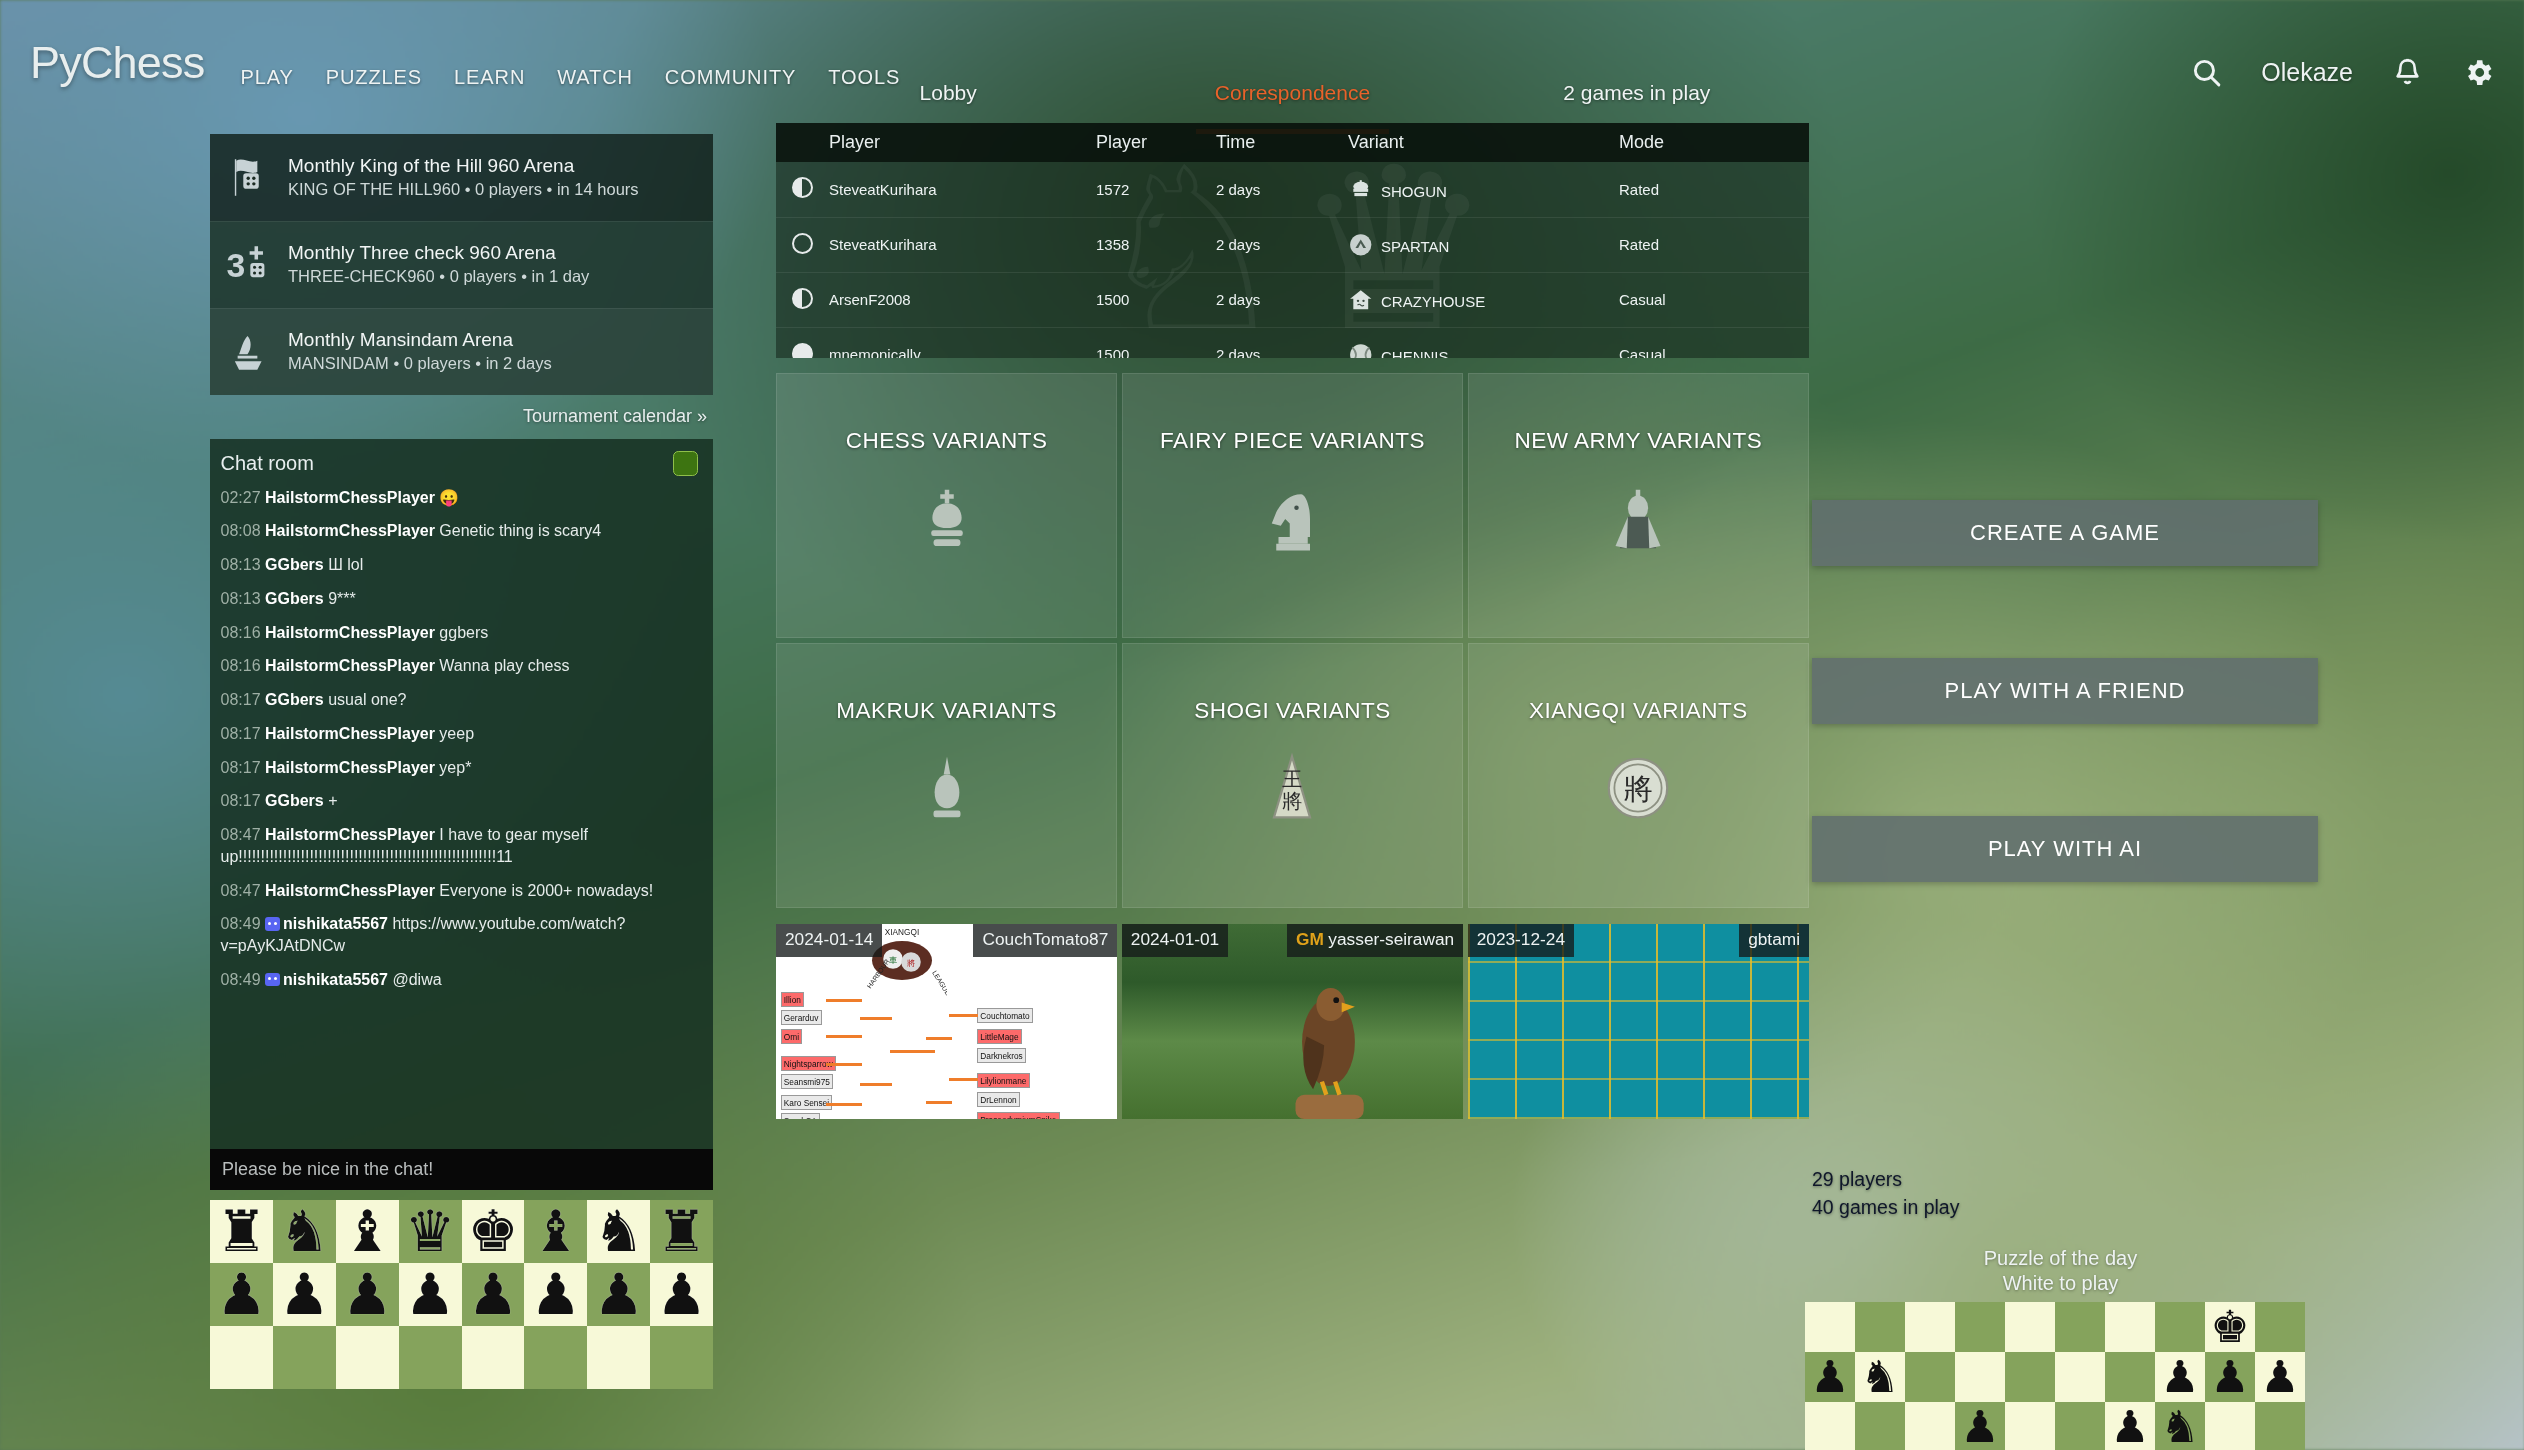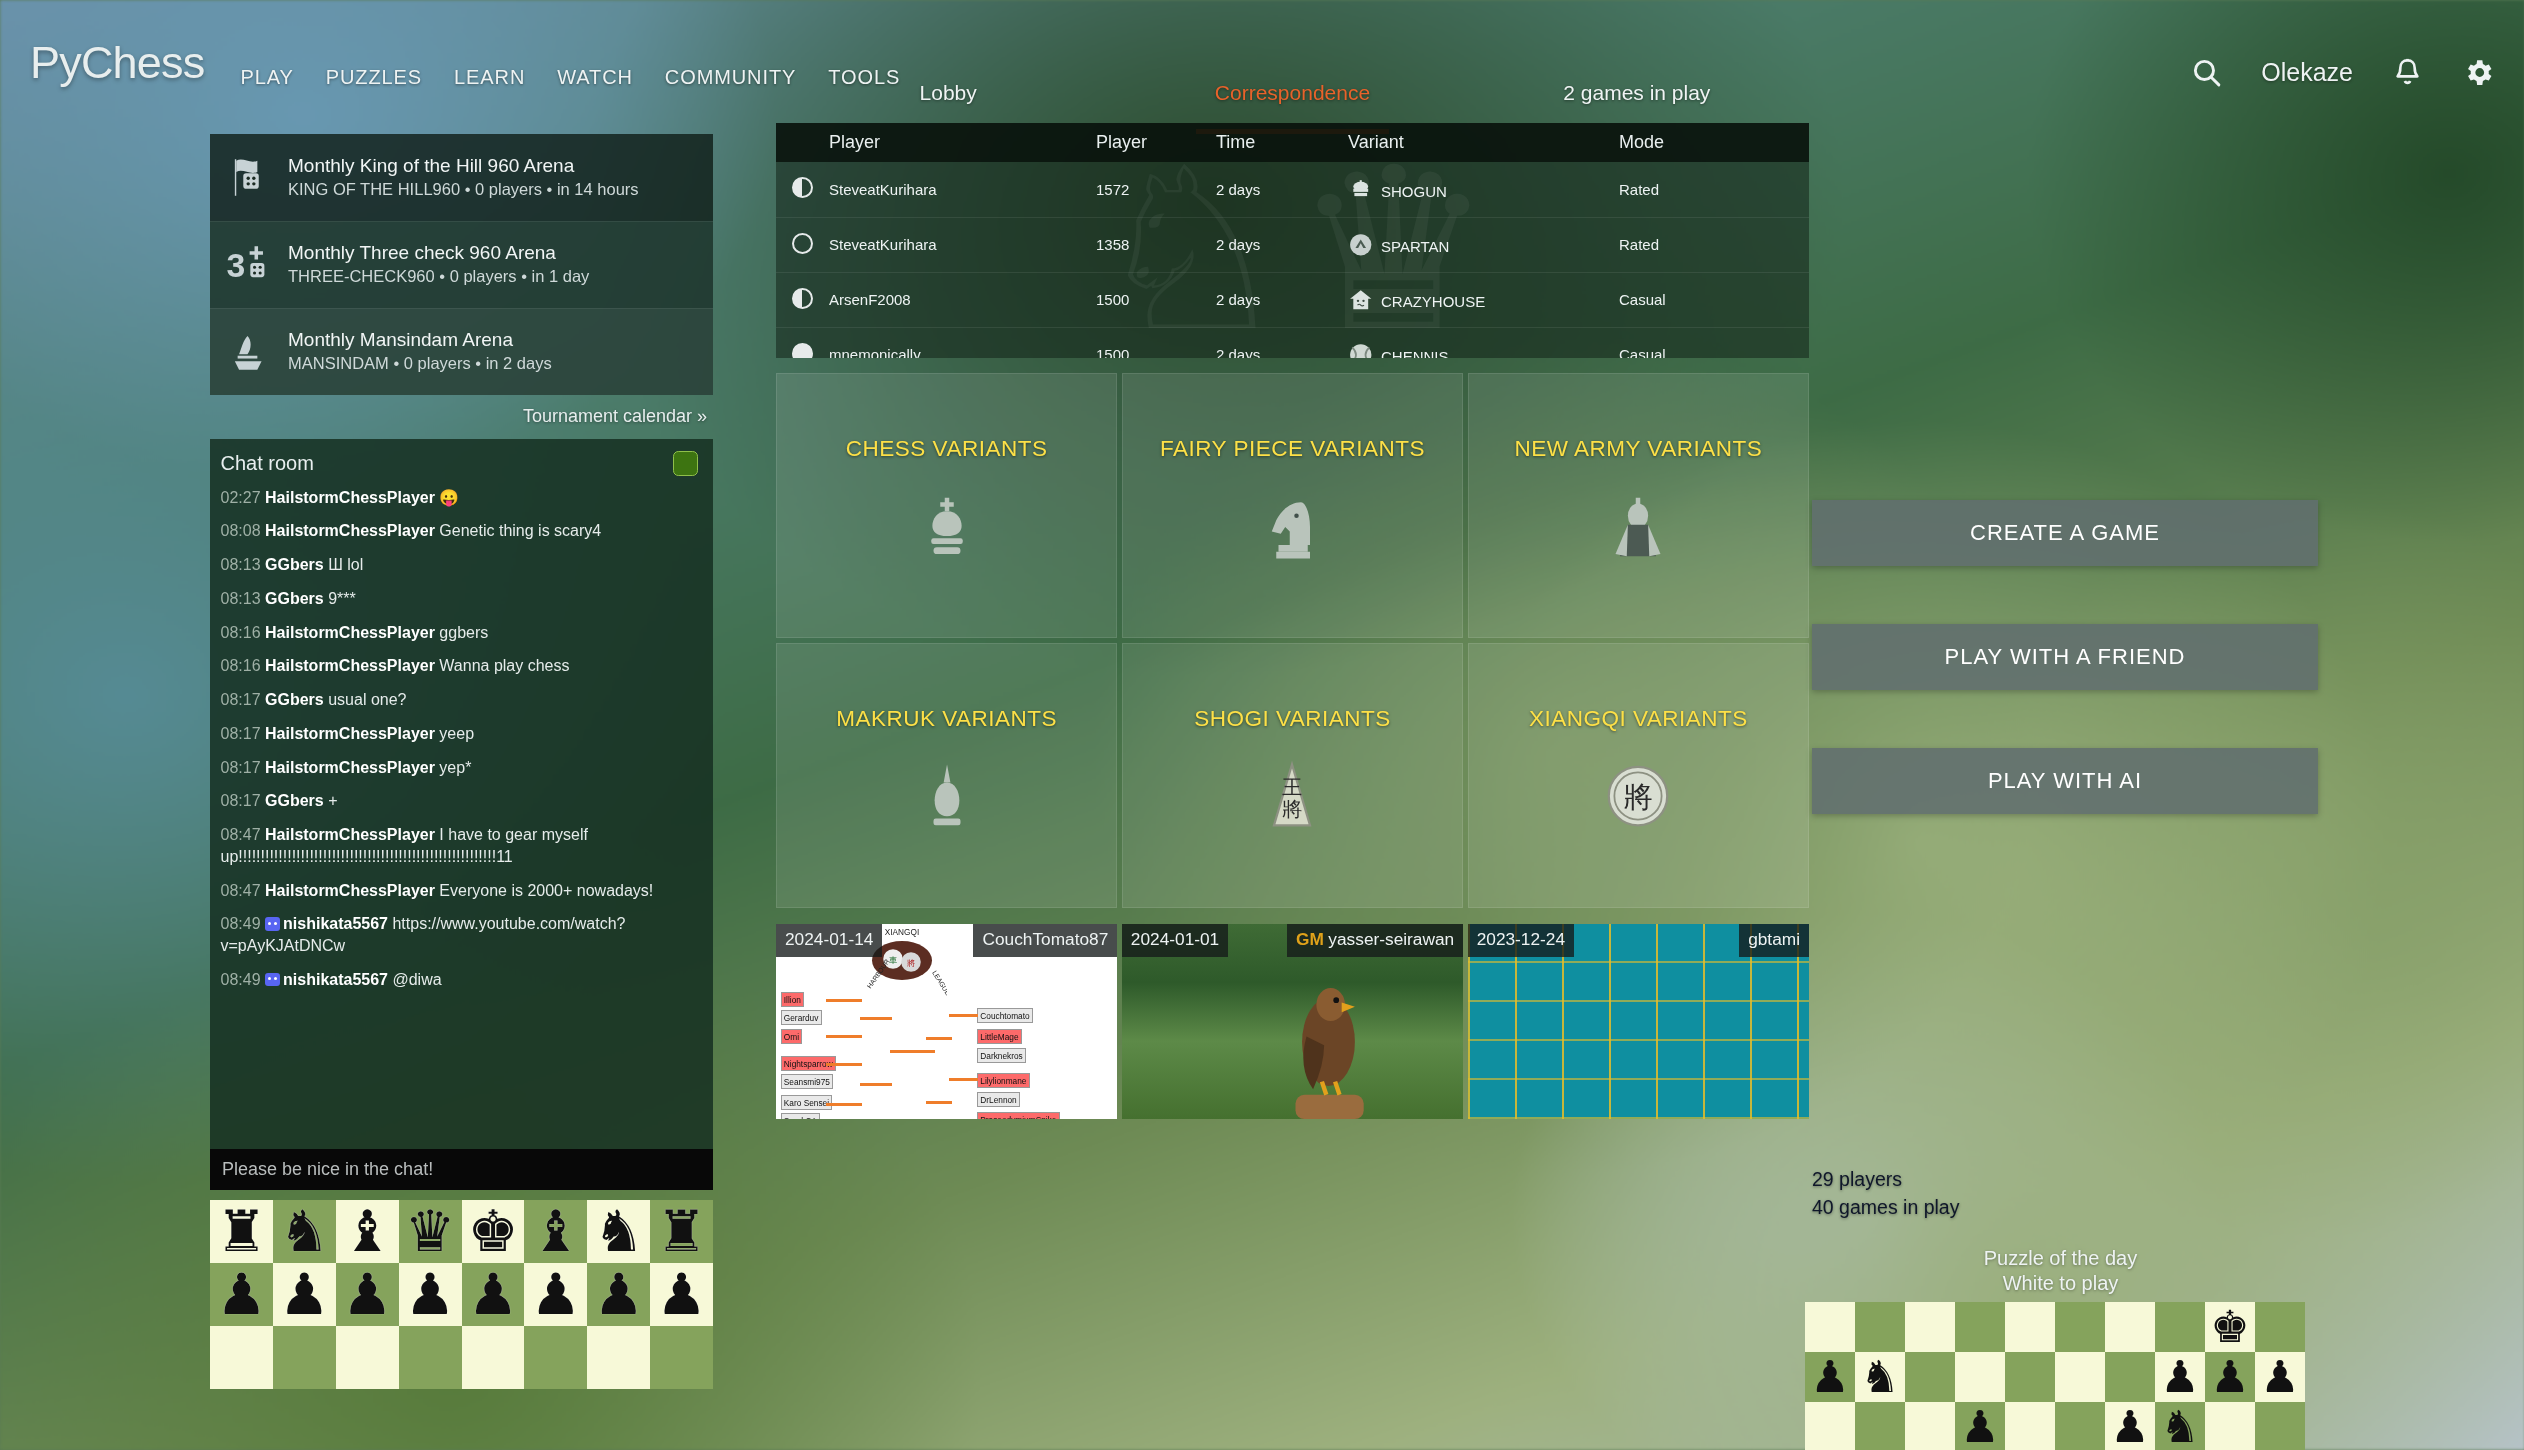--- a/index.html
+++ b/index.html
@@ -92,21 +92,21 @@
   .circ{ display:inline-block; width:21px; height:21px; border-radius:50%; border:2.3px solid #e6eaea; }
   .circ.white{ background:#e6eaea; }
   .circ.black{ background:transparent; }
   .circ.rand{ background:linear-gradient(90deg,#e6eaea 0 50%, transparent 50% 100%); }
   .vico{ display:inline-block; width:25.5px; height:25.5px; vertical-align:-5.3px; margin-right:7.5px; }
   .vico svg{ width:25.5px; height:25.5px; }
 
   .variants{ margin-top:15px; display:grid; grid-template-columns:repeat(3,1fr); gap:4.5px; }
   .vcard{ height:265px; background:rgba(255,255,255,.10); border:0.8px solid rgba(255,255,255,.10);
           display:flex; flex-direction:column; align-items:center; padding-top:54px; }
-  .vcard .lbl{ font-size:22.5px; color:#fde047; letter-spacing:0.5px; text-shadow:0 0.8px 3px rgba(0,0,0,.5);margin-top:8px; }
+  .vcard .lbl{ font-size:22.5px; color:#ffffff; letter-spacing:0.5px; text-shadow:0 0.8px 3px rgba(0,0,0,.5); }
   .vcard .big{ margin-top:28.6px; font-size:66px; line-height:1; color:rgba(225,232,228,.55); }
   .vcard .big svg{ width:72px; height:72px; }
 
   .newsrow{ margin-top:16.5px; display:grid; grid-template-columns:repeat(3,1fr); gap:4.5px; }
   .ncard{ height:195px; position:relative; overflow:hidden; }
   .ncard .nhead{ position:absolute; top:0; left:0; right:0; height:33px; display:flex; justify-content:space-between; }
   .ndate{ background:rgba(20,26,26,.78); color:#eef3f3; font-size:17.3px; padding:5.3px 9px; }
   .nauth{ background:rgba(20,26,26,.78); color:#eef3f3; font-size:17.3px; padding:5.3px 9px; }
   .nauth .gm{ color:#e0a21a; font-weight:bold; margin-right:4.5px; }
   .nimg1{ position:absolute; inset:0; background:#fff; }
@@ -124,21 +124,21 @@
   .brk .nm.hl{background:#fd6a6a;}
   .brk .ln{position:absolute;background:#ef7d2a;height:3px;}
   .brk .logo{position:absolute;left:81px;top:1.5px;width:90px;height:72px;}
 
   
   .eagle{position:absolute;left:44%;bottom:0;width:113px;height:143px;}
 
   
   .right{ position:absolute; left:1812px; top:500px; width:506px; }
   .bigbtn{ height:66px; background:rgba(97,110,110,.88); color:#fff; font-size:22px; letter-spacing:1px;
-           display:flex; align-items:center; justify-content:center; margin-bottom:58px;
+           display:flex; align-items:center; justify-content:center; margin-bottom:92px;
            box-shadow:0 2.3px 6px rgba(0,0,0,.25); }
   .stats{ position:absolute; left:1812px; top:1166px; color:#0f172a; font-size:19.5px; line-height:1.42;
           text-shadow:0 0.8px 3px rgba(0,0,0,.4); }
   .puzzle{ position:absolute; left:1805px; top:1247px; width:511px; text-align:center; }
   .puzzle .p1{ font-size:20px; color:#eef3f3; text-shadow:0 0.8px 3px rgba(0,0,0,.35); }
   .puzzle .p2{ font-size:20px; color:#eef3f3; text-shadow:0 0.8px 3px rgba(0,0,0,.35); line-height:1.35;}
   .pboard{ margin-top:4.5px; width:496px; display:grid; grid-template-columns:repeat(10,50px); grid-auto-rows:50px; }
   .psq{ display:flex; align-items:center; justify-content:center; }
   .psq.l{ background:#f7f9d8; } .psq.d{ background:#85a35c; }
   .psq span{ font-size:44px; color:#111; line-height:1; }

